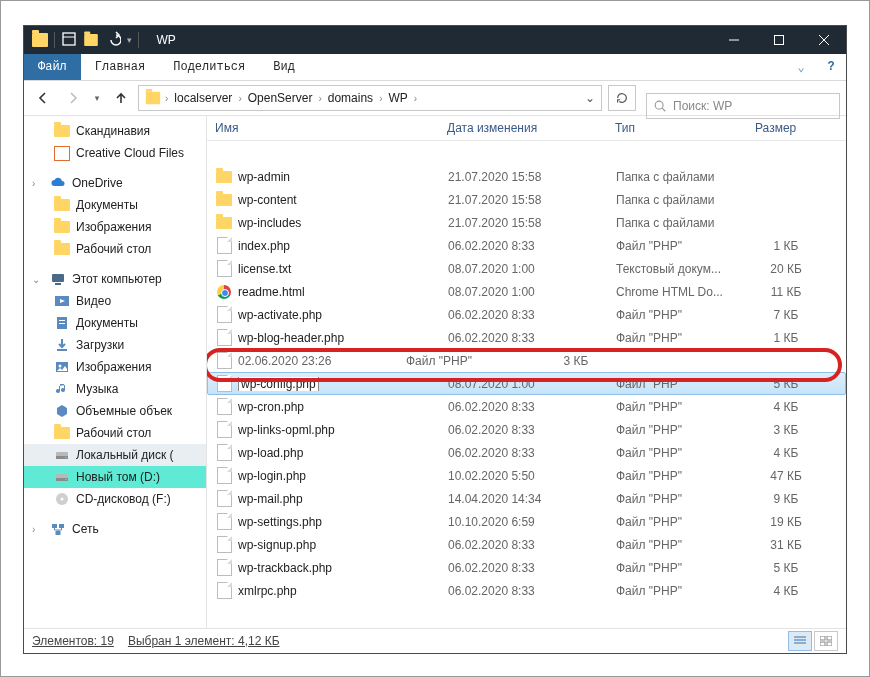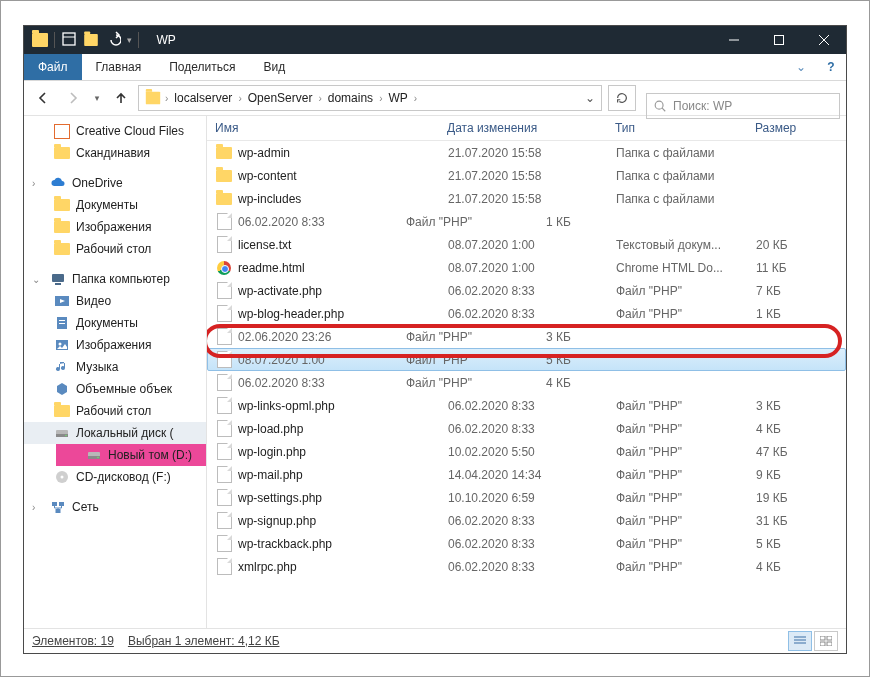--- a/index.html
+++ b/index.html
@@ -10,21 +10,21 @@
 .titlebar .qat{display:flex;align-items:center;gap:6px;padding:0 8px;}
 .folder-ico{width:16px;height:14px;background:#ffd666;border-radius:1px;position:relative;}
 .folder-ico:before{content:"";position:absolute;left:0;top:-3px;width:7px;height:3px;background:#ffd666;border-radius:1px 1px 0 0;}
 .sep-v{width:1px;height:16px;background:#555;}
 .qat svg{width:16px;height:16px;}
 .titlebar .title{margin-left:10px;font-size:12px;}
 .winbtns{margin-left:auto;display:flex;}
 .winbtn{width:45px;height:28px;display:flex;align-items:center;justify-content:center;color:#fff;}
 .winbtn svg{width:10px;height:10px;}
 
-.ribbon{height:26px;background:#fff;border-bottom:1px solid #d9d9d9;display:flex;align-items:stretch;}
+.ribbon{height:26px;background:#fff;border-bottom:1px solid #d9d9d9;display:flex;align-items:stretch;font-family:Liberation Mono, monospace;}
 .tab{padding:0 14px;display:flex;align-items:center;color:#2a2a2a;cursor:default;}
 .tab.file{background:#2f6ea5;color:#fff;}
 .ribbon .spacer{flex:1;}
 .ribbon .chev,.ribbon .help{width:30px;display:flex;align-items:center;justify-content:center;color:#5e8fbd;}
 
 .navrow{height:34px;border-bottom:1px solid #e3e3e3;display:flex;align-items:center;padding:0 6px;gap:4px;}
 .navbtn{width:26px;height:26px;display:flex;align-items:center;justify-content:center;color:#555;border-radius:2px;}
 .navbtn.disabled{color:#bdbdbd;}
 .addr{flex:1;height:24px;border:1px solid #c8c8c8;display:flex;align-items:center;padding:0 2px;gap:0;}
 .addr .folder-ico{margin:0 4px;transform:scale(.9);}
@@ -33,41 +33,41 @@
 .addr .drop{margin-left:auto;width:18px;text-align:center;color:#555;}
 .refresh{width:26px;height:24px;border:1px solid #c8c8c8;display:flex;align-items:center;justify-content:center;color:#555;margin-left:2px;}
 .search{width:180px;height:24px;border:1px solid #c8c8c8;display:flex;align-items:center;padding:0 6px;color:#888;margin-left:6px;margin-top:15px;}
 .search svg{width:14px;height:14px;margin-right:6px;}
 
 .body{flex:1;display:flex;min-height:0;}
 .tree{width:182px;border-right:1px solid #e3e3e3;overflow:hidden;padding-top:4px;}
 .titem{display:flex;align-items:center;height:22px;padding-left:8px;gap:6px;color:#222;}
 .titem .exp{width:12px;color:#888;font-size:10px;}
 .titem.indent{padding-left:30px;}
-.titem.sel{background:#ec4899;margin-left:32px;}
+.titem.sel{background:#5eead4;}
 .titem.hov{background:#e9eef3;}
 .hr{height:8px;}
 .ic{width:16px;height:16px;display:flex;align-items:center;justify-content:center;flex:0 0 16px;}
 .ic-folder{background:#ffd666;width:16px;height:12px;border-radius:1px;position:relative;}
 .ic-folder:before{content:"";position:absolute;left:0;top:-3px;width:7px;height:3px;background:#ffd666;border-radius:1px 1px 0 0;}
 .ic-cc{background:#fff;border:1px solid #e36b2f;width:14px;height:13px;}
 
 .list{flex:1;display:flex;flex-direction:column;overflow:hidden;}
 .cols{display:flex;height:24px;border-bottom:1px solid #e8e8e8;align-items:center;color:#3a5a87;padding-left:8px;}
 .c-name{width:232px;}
 .c-date{width:168px;}
 .c-type{width:140px;}
 .c-size{width:60px;text-align:left;}
-.rows{flex:1;overflow:hidden;}
+.rows{flex:1;overflow:hidden;margin-top:24px;}
 .row{display:flex;align-items:center;height:21px;padding-left:8px;color:#222;border:1px solid transparent;position:relative;}
 .row .fic{width:16px;height:16px;margin-right:6px;display:flex;align-items:center;justify-content:center;flex:0 0 16px;}
 .row .nm{width:210px;white-space:nowrap;overflow:hidden;}
 .row .dt{width:168px;color:#666;}
 .row .tp{width:140px;color:#666;white-space:nowrap;overflow:hidden;text-overflow:ellipsis;}
-.row .sz{width:60px;text-align:left;color:#666;}
+.row .sz{width:60px;text-align:center;color:#666;}
 .row.selected{background:linear-gradient(#dceefb,#c5e4f9);border:1px solid #8fbfe6;border-radius:2px;}
 .row.selected .nm span{border:1px solid #888;padding:0 2px;background:#fff;}
 .highlight{position:absolute;border:4px solid #d62222;border-radius:18px;pointer-events:none;}
 .file-ico{width:13px;height:15px;background:#fff;border:1px solid #bcbcbc;position:relative;}
 .file-ico:before{content:"";position:absolute;right:-1px;top:-1px;border-style:solid;border-width:0 5px 5px 0;border-color:transparent #fff transparent transparent;}
 .file-ico:after{content:"";position:absolute;right:-1px;top:-1px;border-style:solid;border-width:0 0 5px 5px;border-color:transparent transparent #d9d9d9 transparent;}
 .chrome-ico{width:14px;height:14px;border-radius:50%;background:conic-gradient(#db4437 0 120deg,#0f9d58 120deg 240deg,#ffcd40 240deg 360deg);position:relative;}
 .chrome-ico:after{content:"";position:absolute;left:4px;top:4px;width:6px;height:6px;border-radius:50%;background:#4285f4;border:1px solid #fff;}
 
 .status{height:24px;border-top:1px solid #e3e3e3;display:flex;align-items:center;padding:0 8px;color:#444;gap:14px;text-decoration:underline;}
@@ -170,29 +170,29 @@
             <line x1="10.5" y1="10.5" x2="14" y2="14" stroke="#999" stroke-width="1.3"></line>
           </svg>
     <span>Поиск: WP</span>
   </div>
 </div>
 
 <div class="body">
   <div class="tree" id="tree">
           <div class="titem indent">
             <span class="ic">
+              <span class="ic-folder"></span>
+            </span>
+            <span>Скандинавия</span>
+          </div>
+          <div class="titem indent">
+            <span class="ic">
               <span class="ic-cc"></span>
             </span>
             <span>Creative Cloud Files</span>
-          </div>
-          <div class="titem indent">
-            <span class="ic">
-              <span class="ic-folder"></span>
-            </span>
-            <span>Скандинавия</span>
           </div>
           <div class="hr"></div>
           <div class="titem">
             <span class="exp">›</span>
             <span class="ic">
               <svg width="16" height="16" viewBox="0 0 16 16">
                 <path d="M4 11a3 3 0 0 1 .5-5.96A4 4 0 0 1 12 6a2.5 2.5 0 0 1 0 5z" fill="#2d7dd2"></path>
               </svg>
             </span>
             <span>OneDrive</span>
@@ -217,40 +217,49 @@
           </div>
           <div class="hr"></div>
           <div class="titem">
             <span class="exp">⌄</span>
             <span class="ic">
               <svg width="16" height="16" viewBox="0 0 16 16">
                 <rect x="2" y="3" width="12" height="8" rx="1" fill="#4a6a8a"></rect>
                 <rect x="5" y="12" width="6" height="2" fill="#4a6a8a"></rect>
               </svg>
             </span>
-            <span>Папка компьютер</span>
+            <span>Этот компьютер</span>
           </div>
           <div class="titem indent">
             <span class="ic">
               <svg width="16" height="16" viewBox="0 0 16 16">
                 <rect x="1" y="3" width="14" height="10" fill="#5a8abf"></rect>
                 <path d="M6 6l5 2-5 2z" fill="#fff"></path>
               </svg>
             </span>
             <span>Видео</span>
           </div>
           <div class="titem indent">
             <span class="ic">
               <svg width="16" height="16" viewBox="0 0 16 16">
                 <rect x="3" y="2" width="10" height="12" fill="#5a8abf"></rect>
                 <rect x="5" y="5" width="6" height="1" fill="#fff"></rect>
                 <rect x="5" y="8" width="6" height="1" fill="#fff"></rect>
               </svg>
             </span>
             <span>Документы</span>
+          </div>
+          <div class="titem indent">
+            <span class="ic">
+              <svg width="16" height="16" viewBox="0 0 16 16">
+                <path d="M8 2v7M5 7l3 3 3-3" stroke="#5a8abf" stroke-width="2" fill="none"></path>
+                <rect x="3" y="12" width="10" height="2" fill="#5a8abf"></rect>
+              </svg>
+            </span>
+            <span>Загрузки</span>
           </div>
           <div class="titem indent">
             <span class="ic">
               <svg width="16" height="16" viewBox="0 0 16 16">
                 <rect x="2" y="3" width="12" height="10" fill="#5a8abf"></rect>
                 <circle cx="6" cy="7" r="1.5" fill="#fff"></circle>
                 <path d="M3 12l3-3 2 2 3-4 2 3v2z" fill="#fff"></path>
               </svg>
             </span>
             <span>Изображения</span>
@@ -352,20 +361,21 @@
               </span>
               <span class="nm">wp-includes</span>
               <span class="dt">21.07.2020 15:58</span>
               <span class="tp">Папка с файлами</span>
               <span class="sz"></span>
             </div>
             <div class="row">
               <span class="fic">
                 <span class="file-ico"></span>
               </span>
+              <span class="nm">index.php</span>
               <span class="dt">06.02.2020 8:33</span>
               <span class="tp">Файл "PHP"</span>
               <span class="sz">1 КБ</span>
             </div>
             <div class="row">
               <span class="fic">
                 <span class="file-ico"></span>
               </span>
               <span class="nm">license.txt</span>
               <span class="dt">08.07.2020 1:00</span>
@@ -404,28 +414,30 @@
                 <span class="file-ico"></span>
               </span>
               <span class="dt">02.06.2020 23:26</span>
               <span class="tp">Файл "PHP"</span>
               <span class="sz">3 КБ</span>
             </div>
             <div class="row selected">
               <span class="fic">
                 <span class="file-ico"></span>
               </span>
+              <span class="nm"><span>wp-config.php</span></span>
               <span class="dt">08.07.2020 1:00</span>
               <span class="tp">Файл "PHP"</span>
               <span class="sz">5 КБ</span>
             </div>
             <div class="row">
               <span class="fic">
                 <span class="file-ico"></span>
               </span>
+              <span class="nm">wp-cron.php</span>
               <span class="dt">06.02.2020 8:33</span>
               <span class="tp">Файл "PHP"</span>
               <span class="sz">4 КБ</span>
             </div>
             <div class="row">
               <span class="fic">
                 <span class="file-ico"></span>
               </span>
               <span class="nm">wp-links-opml.php</span>
               <span class="dt">06.02.2020 8:33</span>

